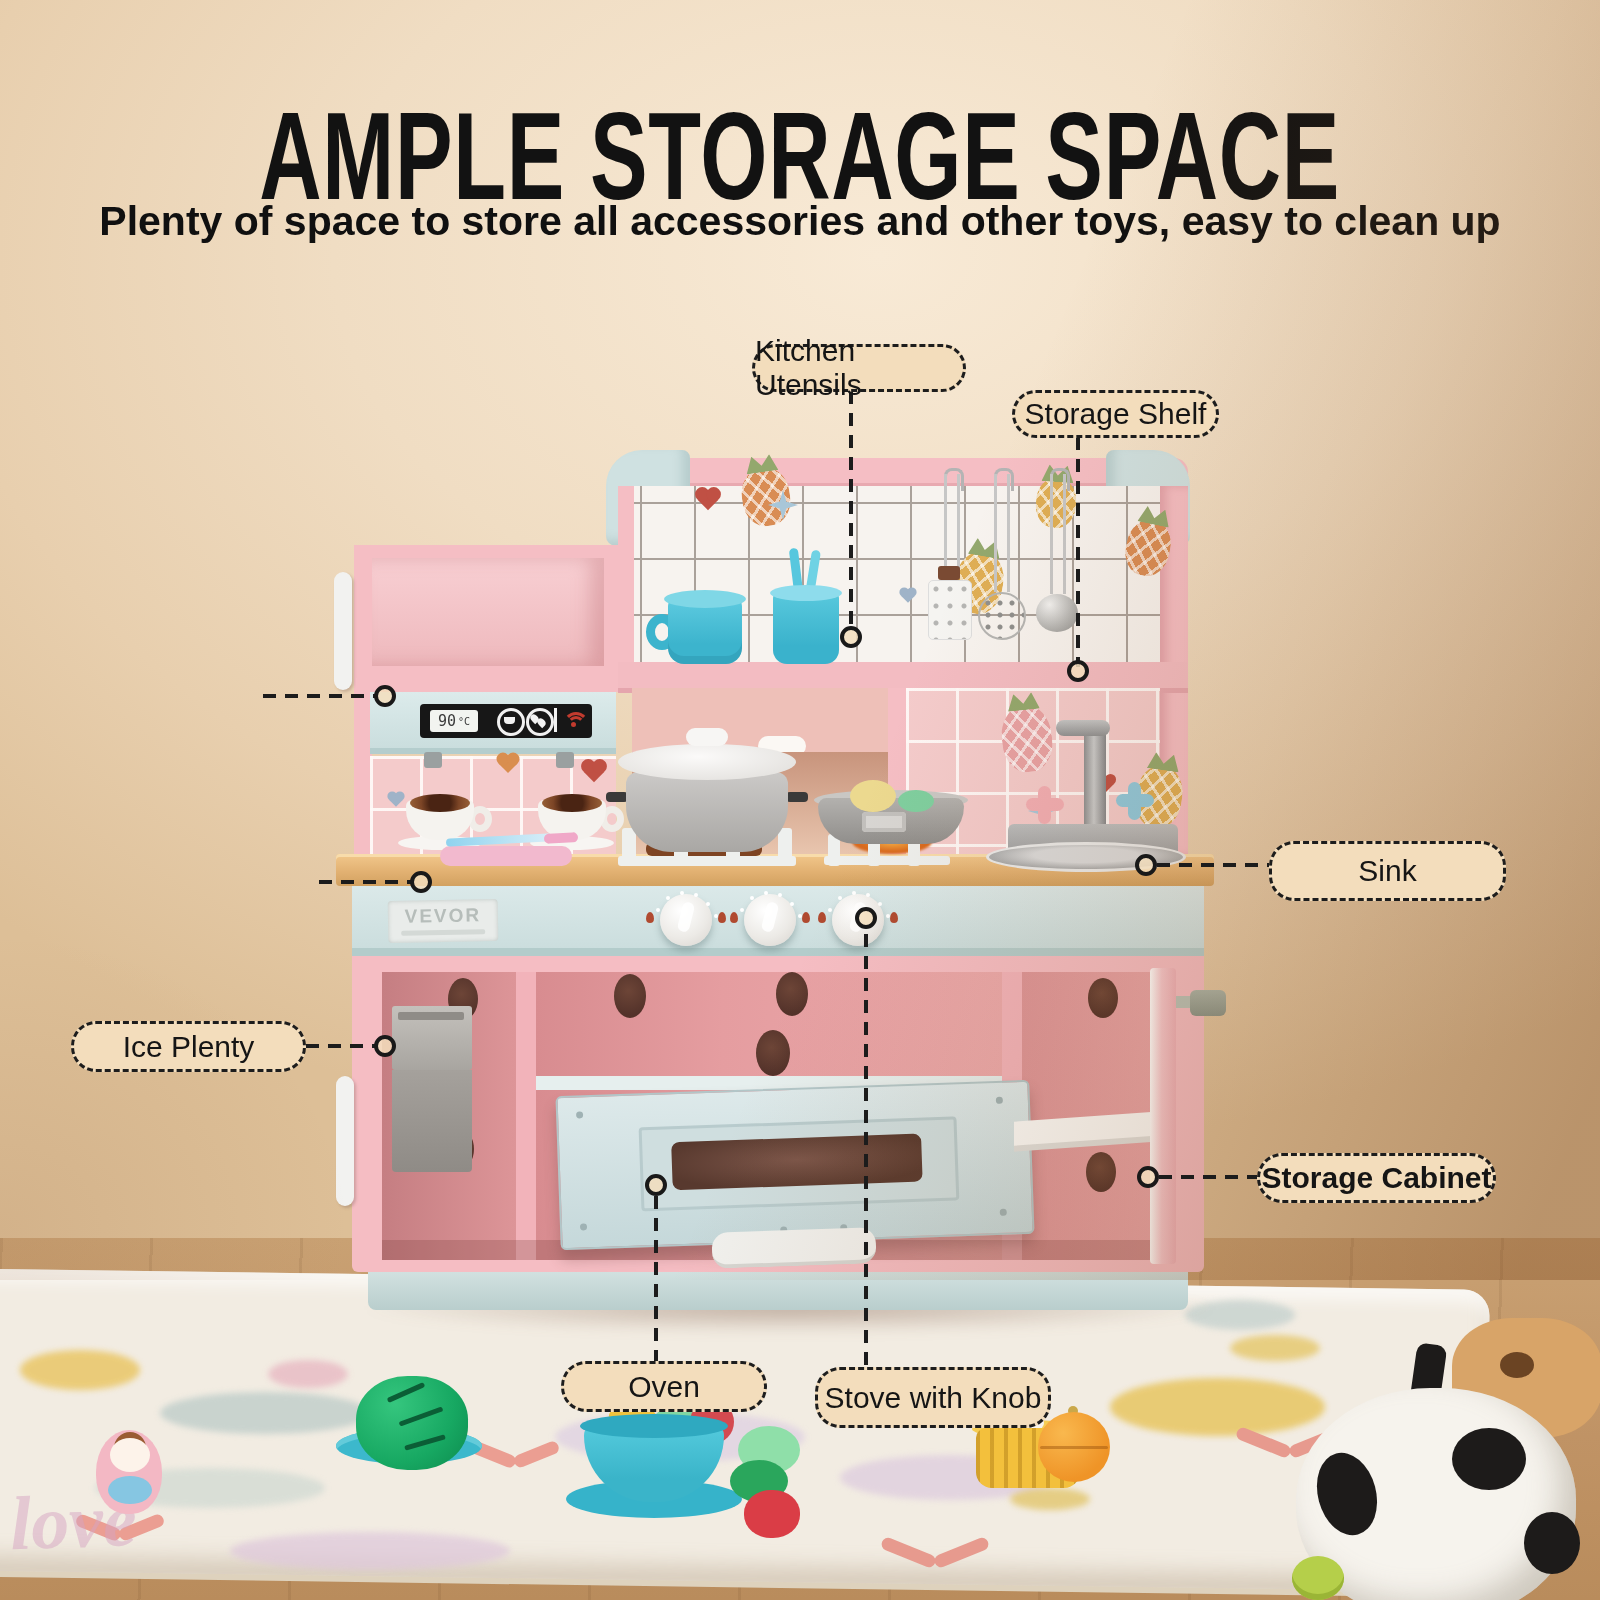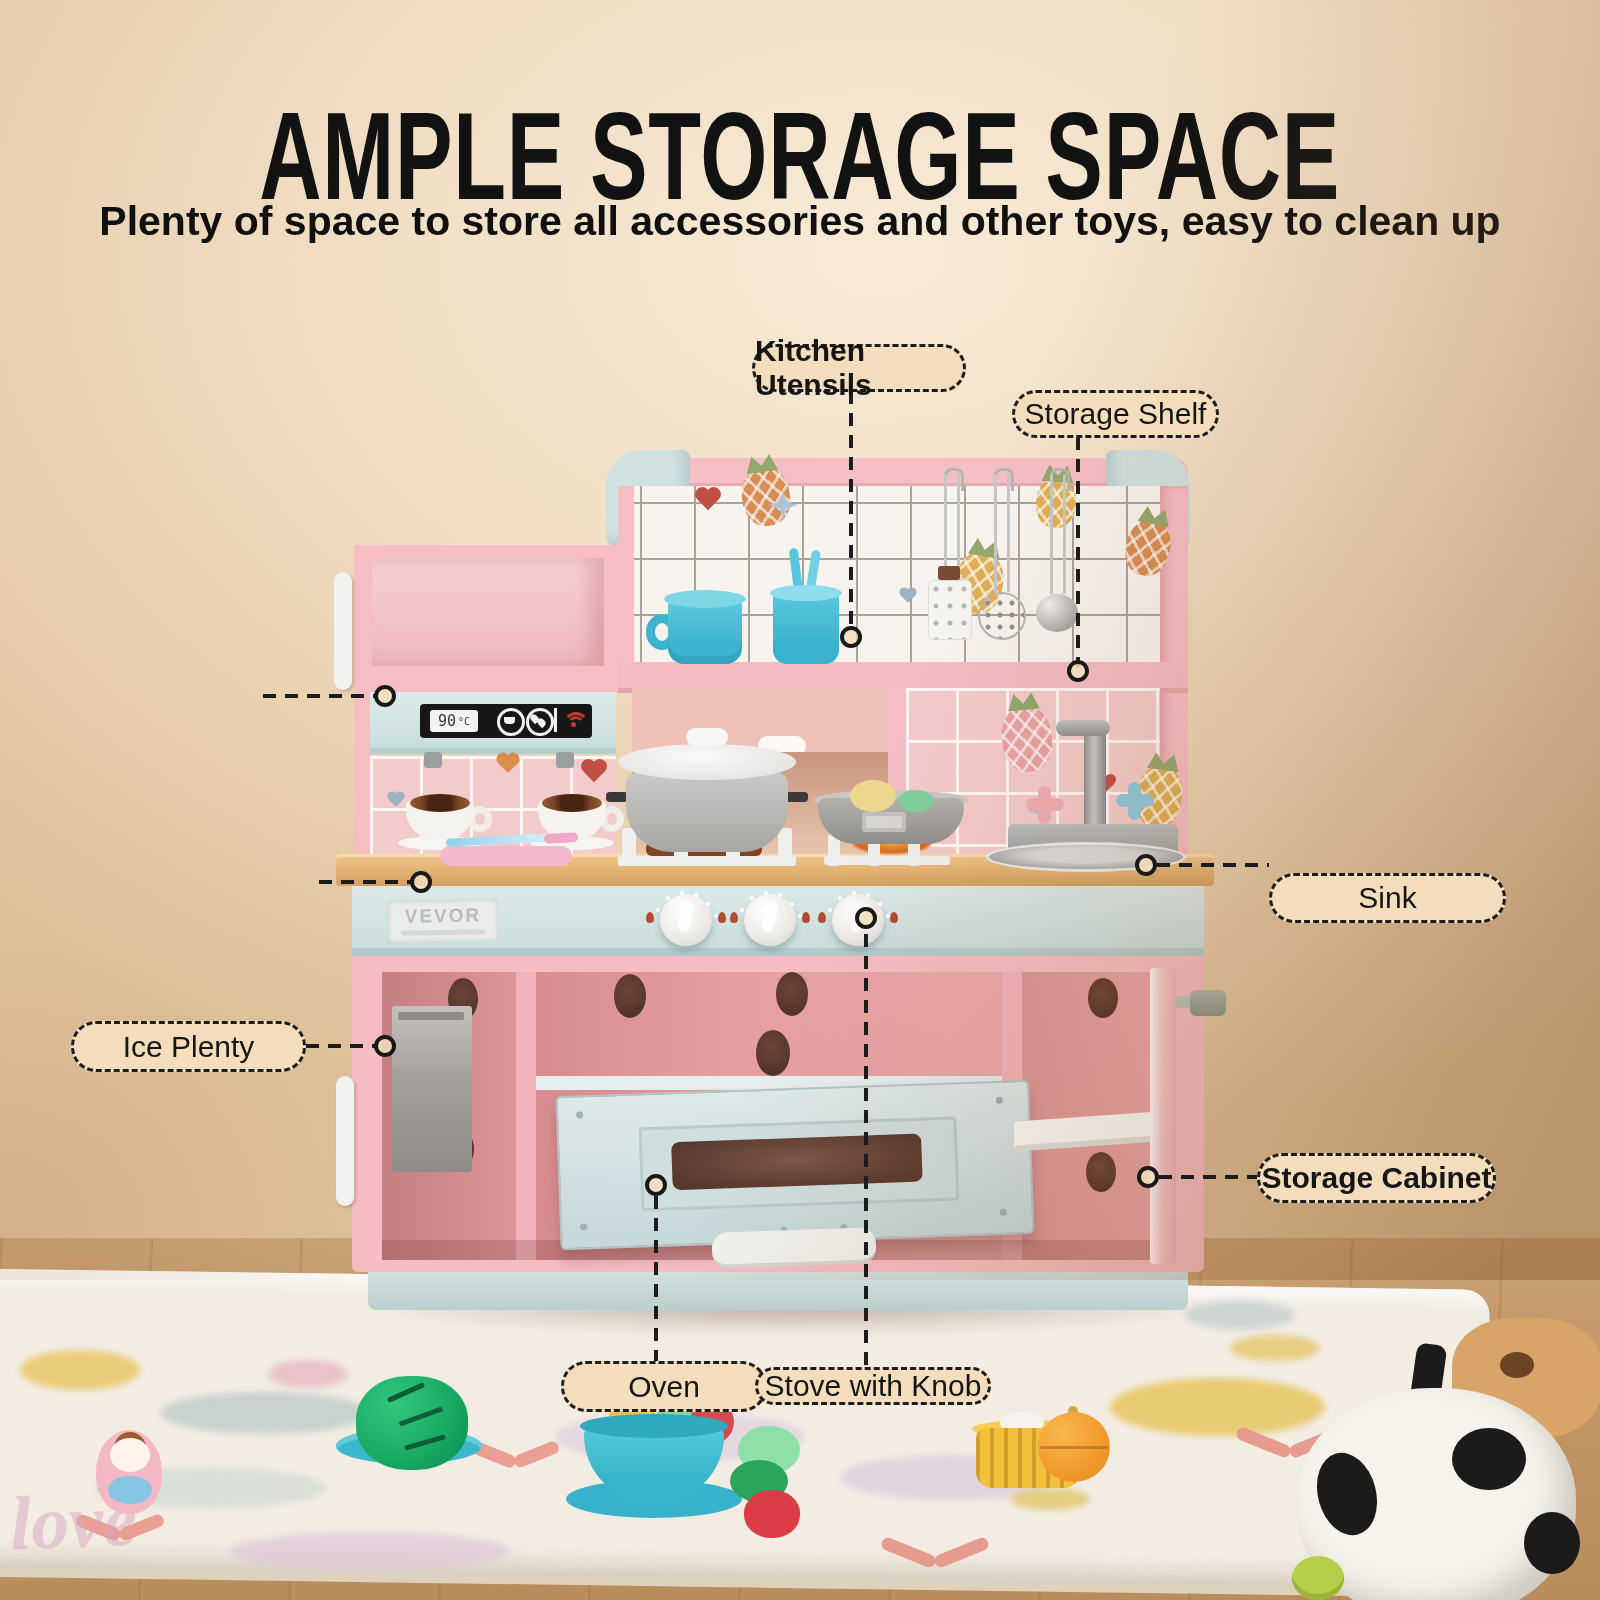--- a/index.html
+++ b/index.html
@@ -316,39 +316,39 @@
 
   <div class="abs" style="left:972px;top:1420px;width:112px;height:18px;background:#f6cd55;border-radius:50%;"></div>
   <div class="abs" style="left:1000px;top:1412px;width:44px;height:22px;background:#f6f3ee;border-radius:50%;"></div>
   <div class="abs" style="left:976px;top:1428px;width:104px;height:60px;background:#f3c03c;background-image:repeating-linear-gradient(90deg,rgba(150,100,10,.35) 0 4px,rgba(0,0,0,0) 4px 14px);border-radius:10px 10px 16px 16px;"></div>
   <div class="abs" style="left:1068px;top:1406px;width:10px;height:10px;background:#caa84a;border-radius:50%;"></div>
   <div class="abs" style="left:1038px;top:1412px;width:72px;height:70px;background:radial-gradient(circle at 35% 30%,#f9b84e,#ef9427 70%);border-radius:50%;"></div>
   <div class="abs" style="left:1040px;top:1446px;width:68px;height:3px;background:rgba(150,80,10,.45);border-radius:2px;"></div>
 
   <div class="abs linev" style="left:849px;top:391px;height:242px;"></div>
   <div class="abs dot" style="left:840px;top:626px;"></div>
-  <div class="abs callout" style="left:752px;top:344px;width:214px;height:48px;font-weight:bold;">
+  <div class="abs callout" style="left:752px;top:344px;width:214px;height:48px;">
     <span>Kitchen Utensils</span>
     </div>
 
   <div class="abs linev" style="left:1076px;top:437px;height:230px;"></div>
   <div class="abs dot" style="left:1067px;top:660px;"></div>
   <div class="abs callout" style="left:1012px;top:390px;width:207px;height:48px;">
     <span>Storage Shelf</span>
     </div>
 
   <div class="abs lineh" style="left:263px;top:694px;width:112px;"></div>
   <div class="abs dot" style="left:374px;top:685px;"></div>
 
   <div class="abs lineh" style="left:319px;top:880px;width:93px;"></div>
   <div class="abs dot" style="left:410px;top:871px;"></div>
 
   <div class="abs lineh" style="left:1157px;top:863px;width:112px;"></div>
   <div class="abs dot" style="left:1135px;top:854px;"></div>
-  <div class="abs callout" style="left:1269px;top:873px;width:237px;height:50px;">
+  <div class="abs callout" style="left:1269px;top:841px;width:237px;height:60px;">
     <span>Sink</span>
     </div>
 
   <div class="abs lineh" style="left:306px;top:1044px;width:70px;"></div>
   <div class="abs dot" style="left:374px;top:1035px;"></div>
   <div class="abs callout" style="left:71px;top:1021px;width:235px;height:51px;">
     <span>Ice Plenty</span>
     </div>
 
   <div class="abs lineh" style="left:1159px;top:1175px;width:98px;"></div>
@@ -358,18 +358,18 @@
     </div>
 
   <div class="abs linev" style="left:654px;top:1196px;height:165px;"></div>
   <div class="abs dot" style="left:645px;top:1174px;"></div>
   <div class="abs callout" style="left:561px;top:1361px;width:206px;height:51px;">
     <span>Oven</span>
     </div>
 
   <div class="abs linev" style="left:864px;top:934px;height:433px;"></div>
   <div class="abs dot" style="left:855px;top:907px;"></div>
-  <div class="abs callout" style="left:755px;top:1367px;width:236px;height:38px;">
+  <div class="abs callout" style="left:815px;top:1367px;width:236px;height:61px;">
     <span>Stove with Knob</span>
     </div>
 
   <div class="abs wall-shade" style="z-index:30;"></div>
 </div>
 
 </body></html>

